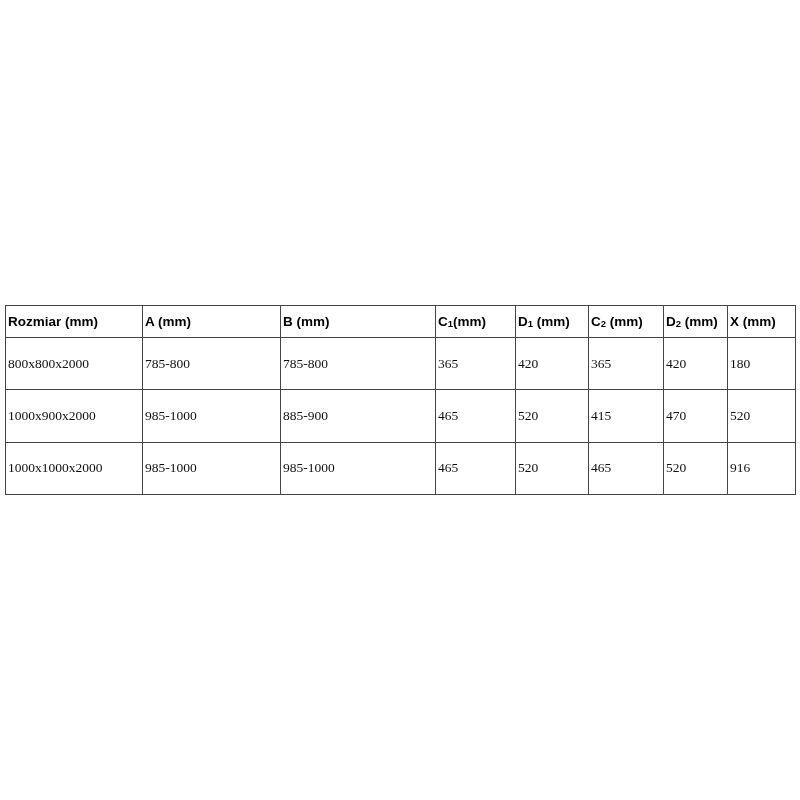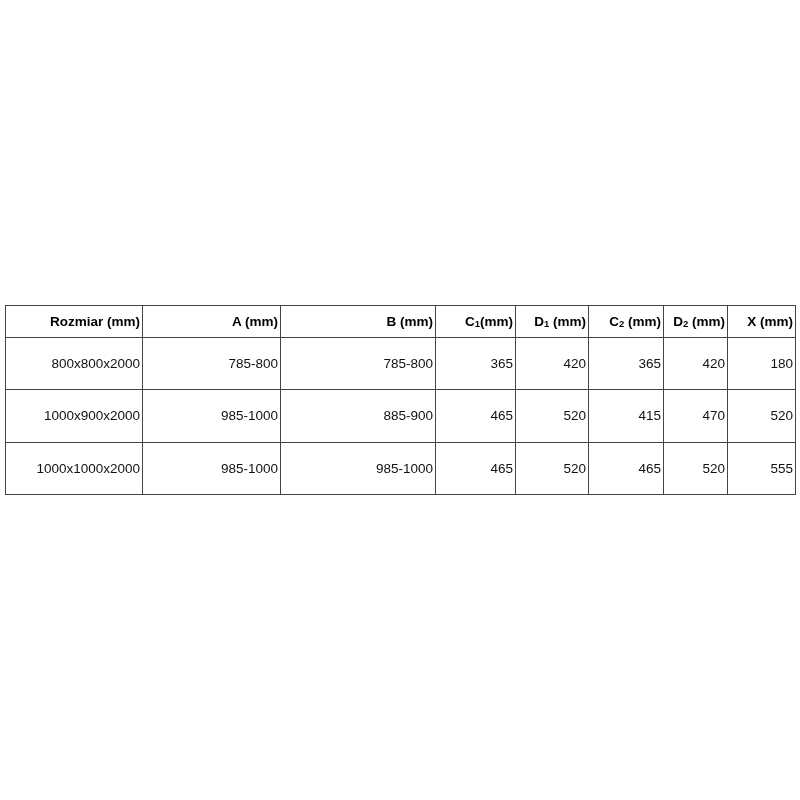--- a/index.html
+++ b/index.html
@@ -21,34 +21,34 @@
     position: absolute;
     left: 5px;
     top: 305px;
     width: 790px;
     height: 190px;
     border-collapse: collapse;
     table-layout: fixed;
   }
   .spec-table th, .spec-table td {
     border: 1.5px solid #454545;
-    text-align: right;
+    text-align: left;
     vertical-align: middle;
     font-size: 13.5px;
     color: #111111;
     padding: 0 2px;
     white-space: nowrap;
     overflow: hidden;
   }
   .spec-table th {
     font-weight: bold;
     color: #000000;
   }
   .spec-table thead tr { height: 32px; }
-  .spec-table tbody tr { height: 31.6px; }
+  .spec-table tbody tr { height: 31.6px; font-family: Liberation Serif, serif; }
   col.c0 { width: 137px; }
   col.c1 { width: 138px; }
   col.c2 { width: 155px; }
   col.c3 { width: 80px; }
   col.c4 { width: 73px; }
   col.c5 { width: 75px; }
   col.c6 { width: 64px; }
   col.c7 { width: 68px; }
   .hsub {
     font-size: 9.5px;
@@ -105,17 +105,17 @@
           <td>520</td>
         </tr>
         <tr>
           <td>1000x1000x2000</td>
           <td>985-1000</td>
           <td>985-1000</td>
           <td>465</td>
           <td>520</td>
           <td>465</td>
           <td>520</td>
-          <td>555</td>
+          <td>916</td>
         </tr>
       </tbody>
   </table>
 </div>
 
 </body></html>

